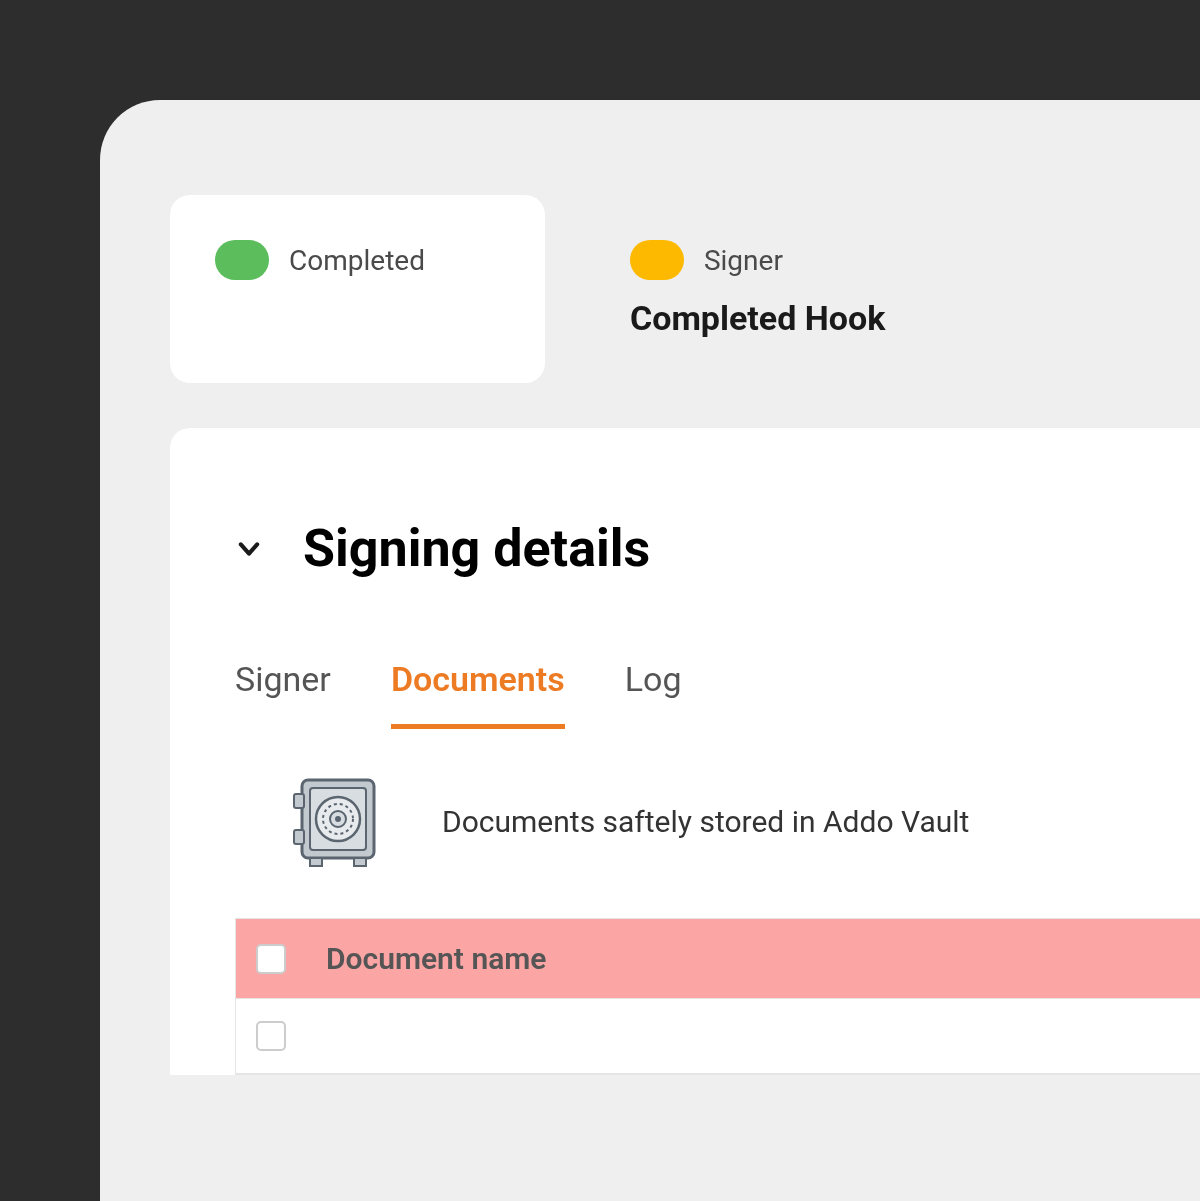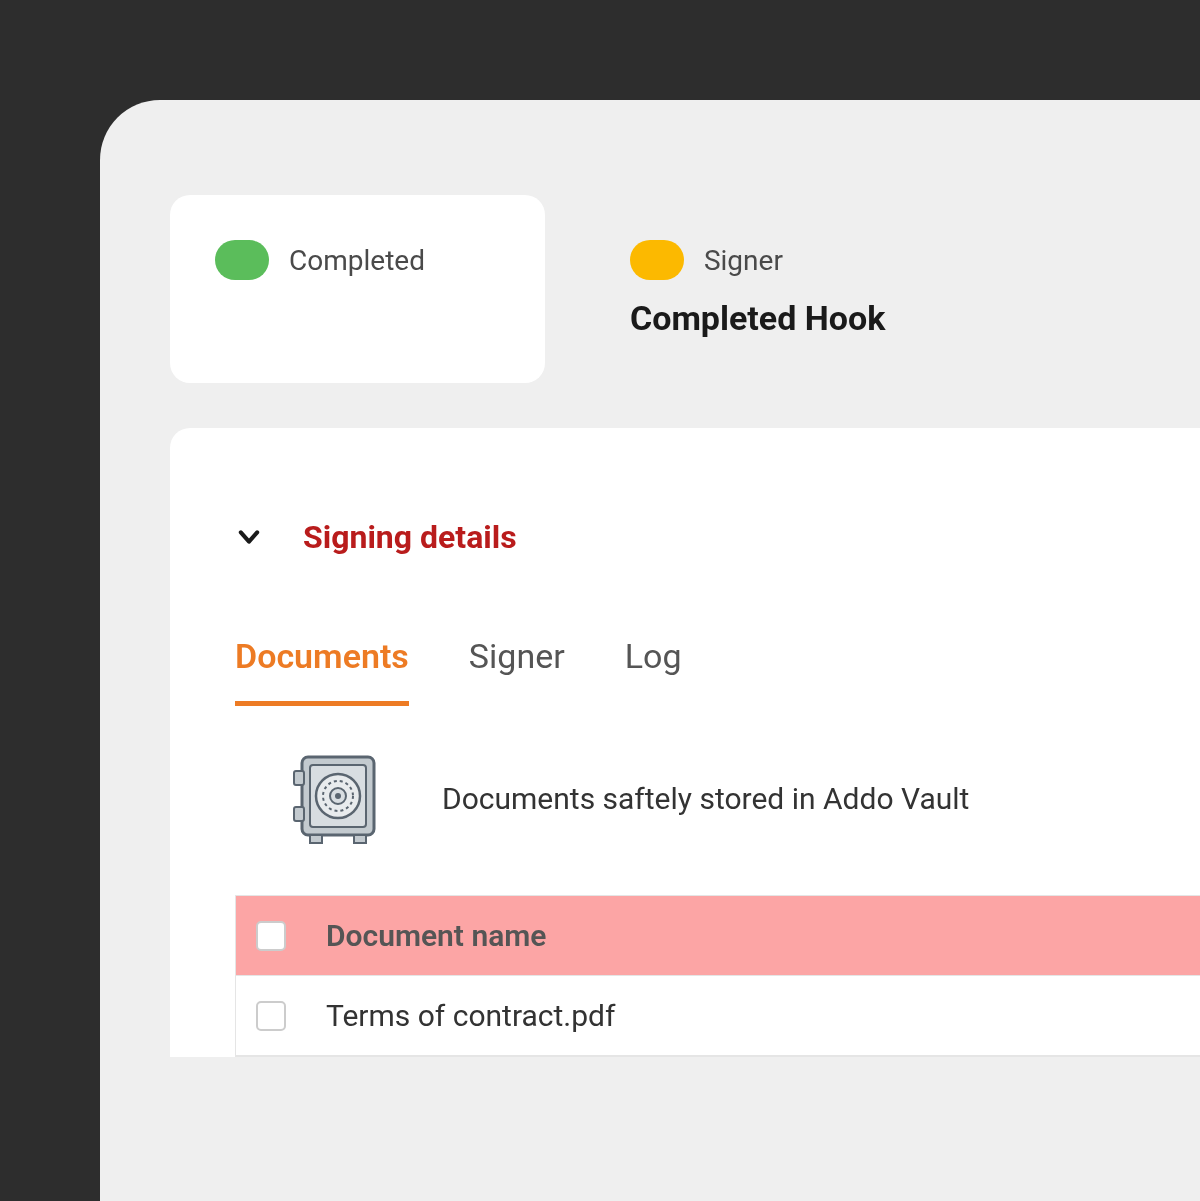--- a/index.html
+++ b/index.html
@@ -72,23 +72,23 @@
       display: flex;
       align-items: center;
       gap: 40px;
       padding-left: 65px;
     }
     .chevron {
       width: 28px;
       height: 28px;
     }
     .section-title {
-      font-size: 32px;
+      font-size: 52px;
       font-weight: 700;
-      color: #b91c1c;
+      color: #000000;
     }
     .tabs {
       display: flex;
       gap: 60px;
       padding: 80px 0 0 65px;
     }
     .tab {
       font-size: 34px;
       color: #555555;
       font-weight: 400;
@@ -179,22 +179,22 @@
 
   <div class="details-panel">
     <div class="section-header">
       <svg class="chevron" viewBox="0 0 24 24" fill="none" stroke="#1a1a1a" stroke-width="3.5" stroke-linecap="round" stroke-linejoin="round">
         <polyline points="5 8 12 16 19 8"></polyline>
       </svg>
       <h2 class="section-title">Signing details</h2>
     </div>
 
     <div class="tabs">
+      <div class="tab">Signer</div>
       <div class="tab active">Documents</div>
-      <div class="tab">Signer</div>
       <div class="tab">Log</div>
     </div>
 
     <div class="vault-row">
       <svg class="vault-icon" viewBox="0 0 88 94">
         <rect x="12" y="6" width="72" height="78" rx="6" fill="#c3cacf" stroke="#5a6570" stroke-width="3"></rect>
         <rect x="20" y="14" width="56" height="62" rx="3" fill="#d8dde1" stroke="#5a6570" stroke-width="2"></rect>
         <rect x="4" y="20" width="10" height="14" rx="2" fill="#c3cacf" stroke="#5a6570" stroke-width="2"></rect>
         <rect x="4" y="56" width="10" height="14" rx="2" fill="#c3cacf" stroke="#5a6570" stroke-width="2"></rect>
         <rect x="20" y="84" width="12" height="8" fill="#c3cacf" stroke="#5a6570" stroke-width="2"></rect>
@@ -207,17 +207,16 @@
       <span class="vault-text">Documents saftely stored in Addo Vault</span>
     </div>
 
     <div class="table">
       <div class="table-header">
         <div class="checkbox"></div>
         <span class="col-header">Document name</span>
       </div>
       <div class="table-row">
         <div class="checkbox"></div>
-        <span class="cell-text">Terms of contract.pdf</span>
       </div>
     </div>
   </div>
 </div>
 
 </body></html>

